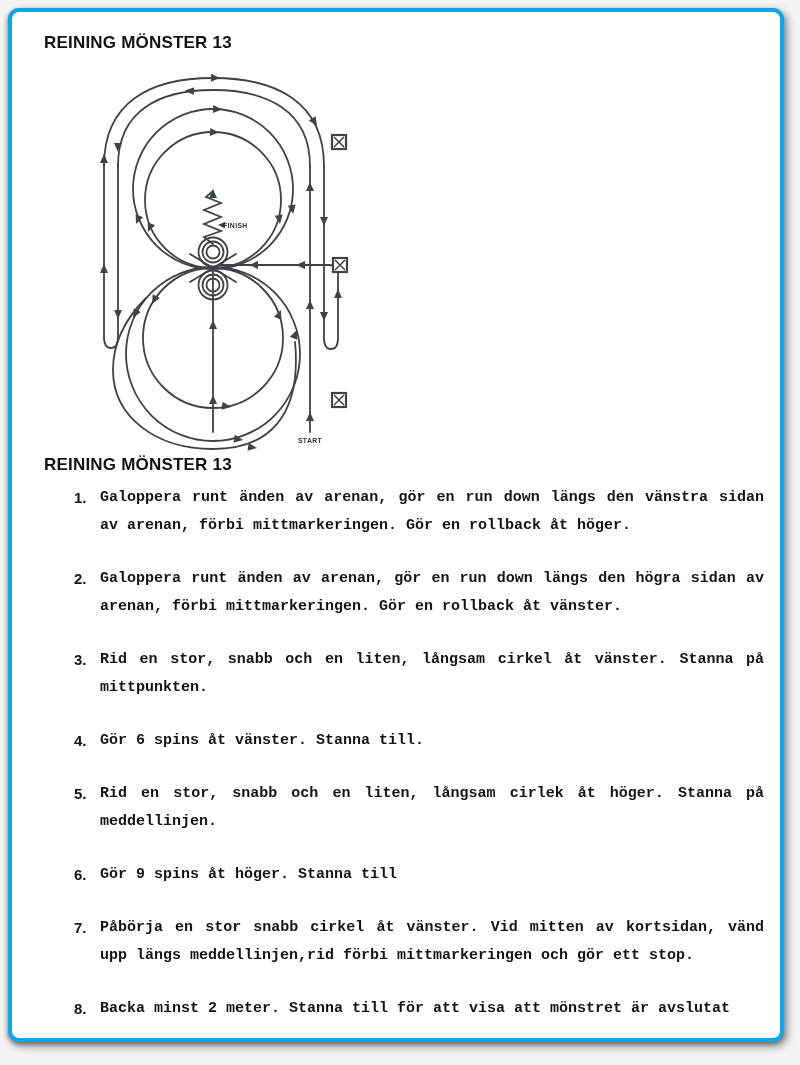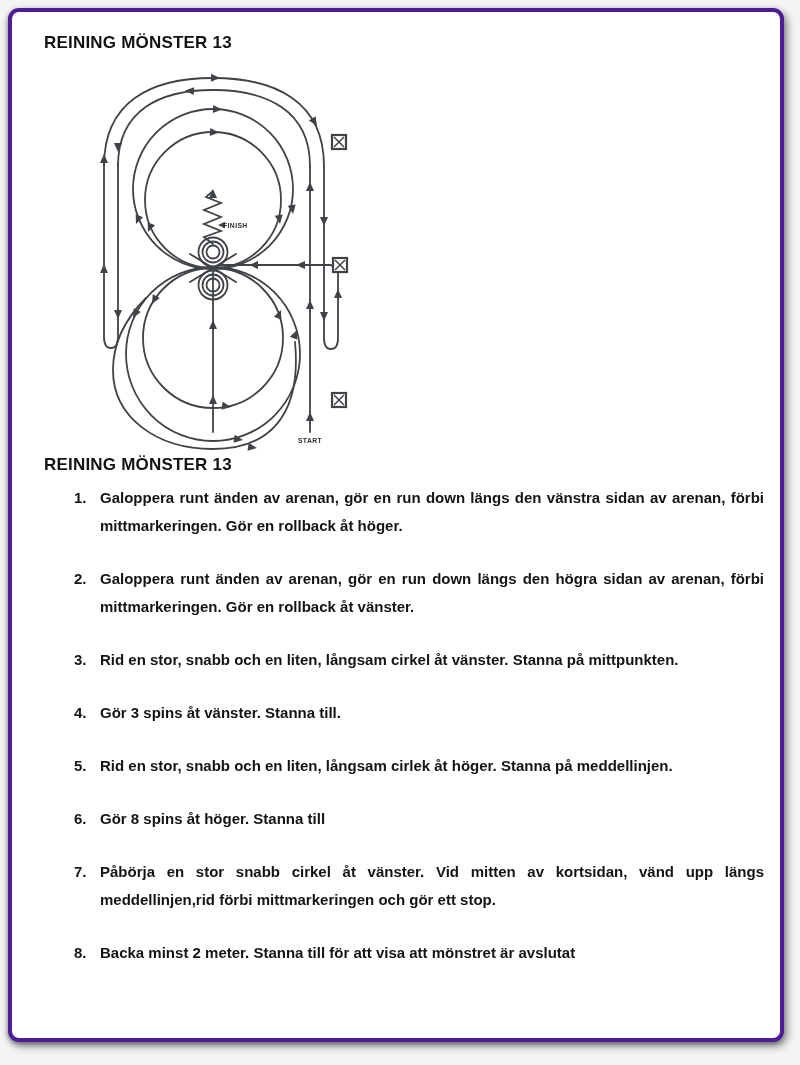--- a/index.html
+++ b/index.html
@@ -5,41 +5,41 @@
   html,body{margin:0;padding:0;}
   body{
     width:800px;height:1065px;position:relative;
     background:#f4f4f4;
     font-family:"Liberation Sans", sans-serif;
     -webkit-font-smoothing:antialiased;
   }
   .page-frame{
     position:absolute;left:8px;top:8px;width:768px;height:1026px;
     background:#ffffff;
-    border:4px solid #4c1d95;
+    border:4px solid #0ea5e9;
     border-radius:11px;
     box-shadow:3px 4px 8px rgba(0,0,0,.45), -1px 2px 4px rgba(0,0,0,.30);
     overflow:hidden;
   }
   .doc-title{
     position:absolute;left:32px;
     font-size:17px;font-weight:bold;color:#131313;letter-spacing:.2px;
   }
   .doc-title.top{top:21px;}
   .doc-title.mid{top:443px;}
   .pattern-svg{position:absolute;left:73px;top:56px;}
   .instruction-list{
     position:absolute;left:62px;top:472px;width:690px;
   }
   .instruction-item{
     display:flex;margin-bottom:25px;
     font-size:15px;line-height:28px;font-weight:bold;color:#141414;
   }
   .instruction-item .num{width:26px;flex:none;}
-  .instruction-item .txt{flex:1;text-align:justify;}
+  .instruction-item .txt{flex:1;text-align:justify;font-family:Liberation Mono, monospace;}
 </style>
 </head>
 <body>
 
 <div class="page-frame">
 
   <div class="doc-title top">REINING MÖNSTER 13</div>
 
   <svg class="pattern-svg" width="278" height="386" viewBox="85 66 278 386">
     <g stroke="#3f4347" stroke-width="1.8" fill="none" stroke-linecap="round">
@@ -146,29 +146,29 @@
     <div class="instruction-item">
       <span class="num">2.</span>
       <span class="txt">Galoppera runt änden av arenan, gör en run down längs den högra sidan av arenan, förbi mittmarkeringen. Gör en rollback åt vänster.</span>
     </div>
     <div class="instruction-item">
       <span class="num">3.</span>
       <span class="txt">Rid en stor, snabb och en liten, långsam cirkel åt vänster. Stanna på mittpunkten.</span>
     </div>
     <div class="instruction-item">
       <span class="num">4.</span>
-      <span class="txt">Gör 3 spins åt vänster. Stanna till.</span>
+      <span class="txt">Gör 6 spins åt vänster. Stanna till.</span>
     </div>
     <div class="instruction-item">
       <span class="num">5.</span>
       <span class="txt">Rid en stor, snabb och en liten, långsam cirlek åt höger. Stanna på meddellinjen.</span>
     </div>
     <div class="instruction-item">
       <span class="num">6.</span>
-      <span class="txt">Gör 8 spins åt höger. Stanna till</span>
+      <span class="txt">Gör 9 spins åt höger. Stanna till</span>
     </div>
     <div class="instruction-item">
       <span class="num">7.</span>
       <span class="txt">Påbörja en stor snabb cirkel åt vänster. Vid mitten av kortsidan, vänd upp längs meddellinjen,rid förbi mittmarkeringen och gör ett stop.</span>
     </div>
     <div class="instruction-item">
       <span class="num">8.</span>
       <span class="txt">Backa minst 2 meter. Stanna till för att visa att mönstret är avslutat</span>
     </div>
   </div>

